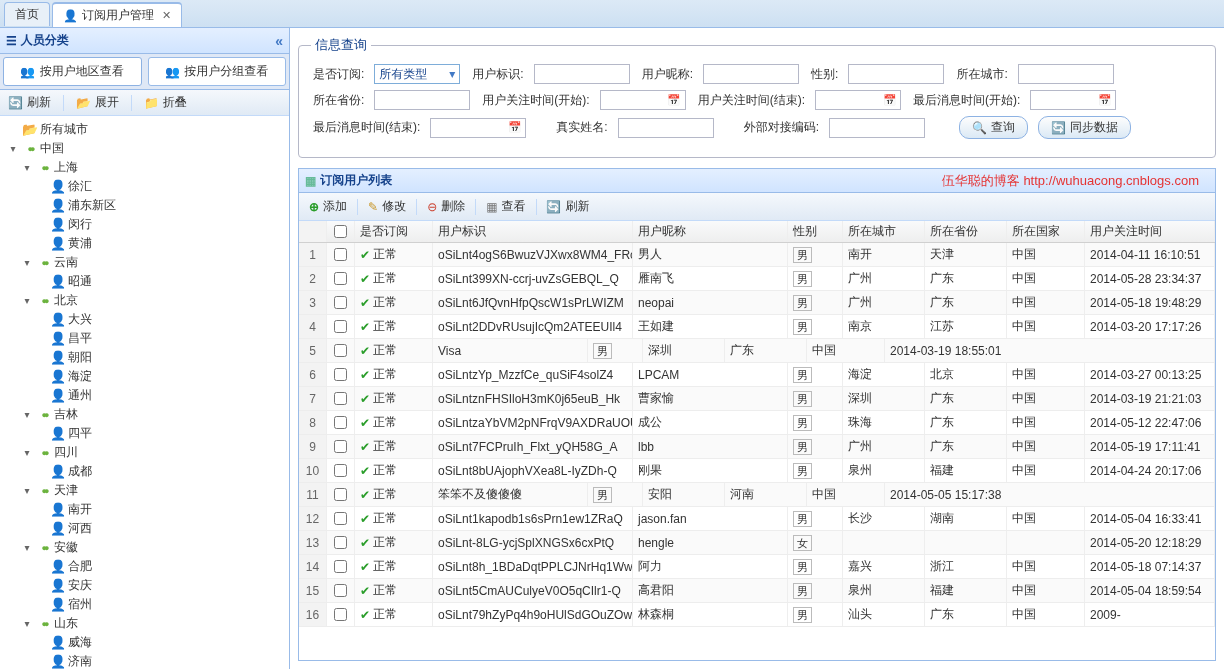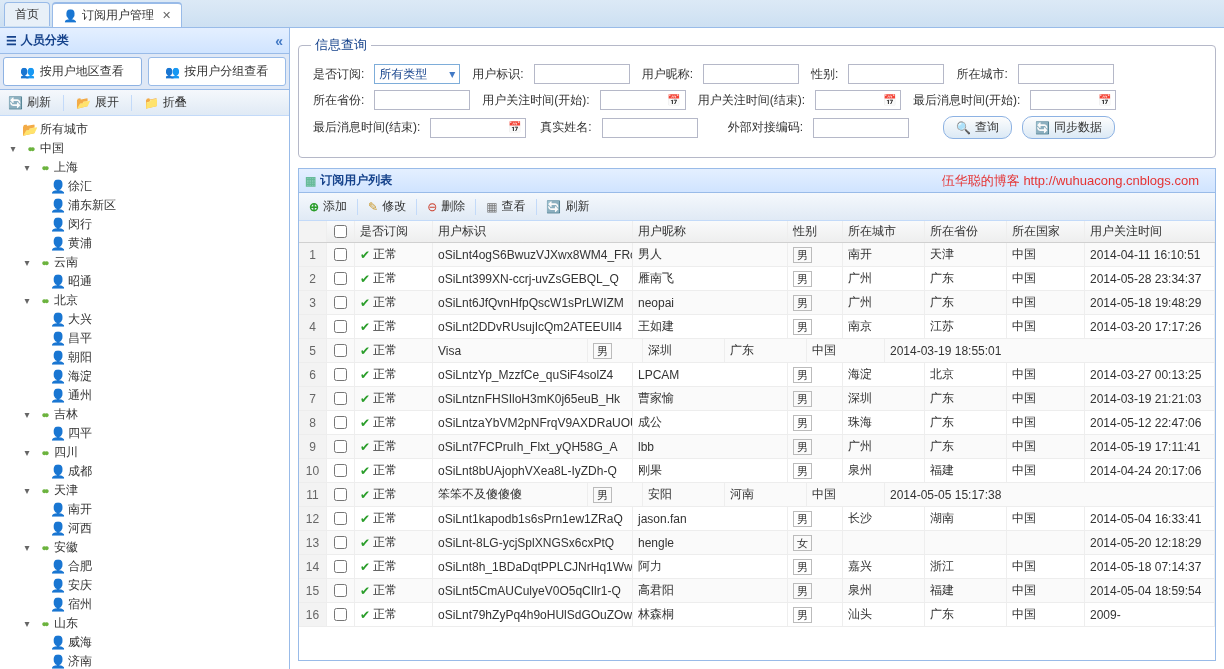--- a/index.html
+++ b/index.html
@@ -300,21 +300,21 @@
         <span class="form-label">最后消息时间(开始):</span>
         <span class="date-input">
             <span class="date-trigger">📅</span>
           </span>
       </div>
       <div class="form-row">
         <span class="form-label">最后消息时间(结束):</span>
         <span class="date-input" style="width:96px">
             <span class="date-trigger">📅</span>
           </span>
-        <span class="form-label" style="margin-left:4px">真实姓名:</span>
+        <span class="form-label" style="margin-left:20px">真实姓名:</span>
         <input class="form-input" style="width: 96px;">
         <span class="form-label" style="margin-left:20px">外部对接编码:</span>
         <input class="form-input" style="width: 96px;">
         <span style="flex:0 0 14px"></span>
         <span class="action-btn">
             <span class="ico-search">🔍</span>
             <span>查询</span>
           </span>
         <span class="action-btn">
             <span class="ico-sync">🔄</span>

